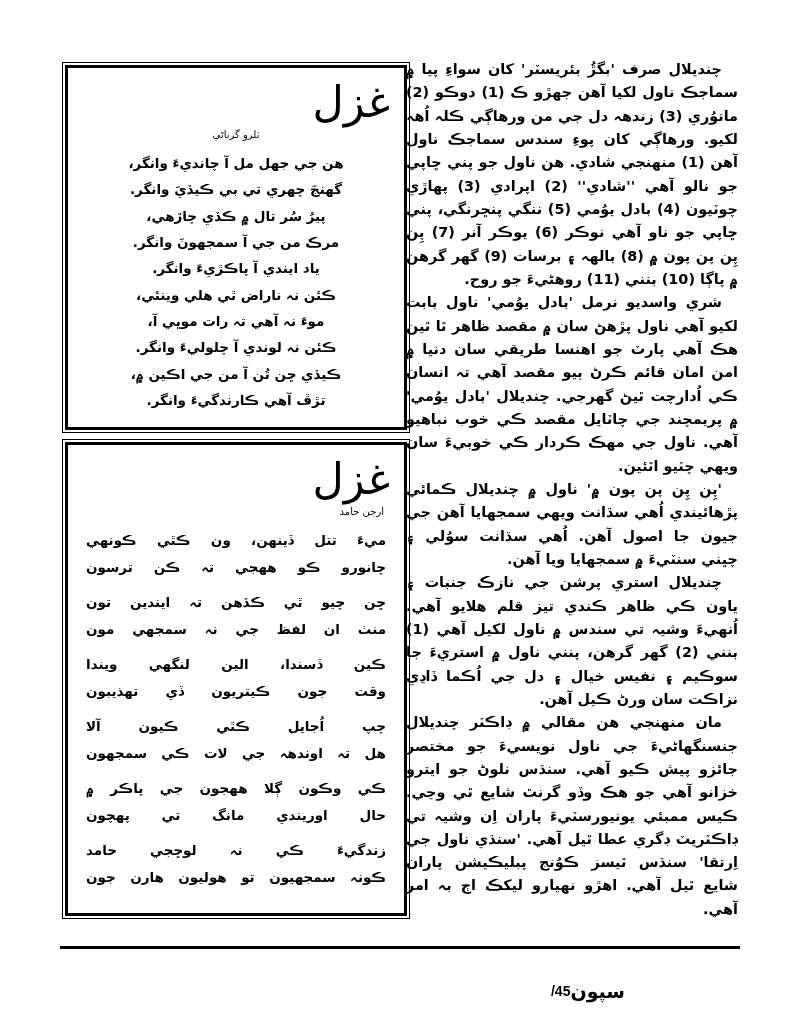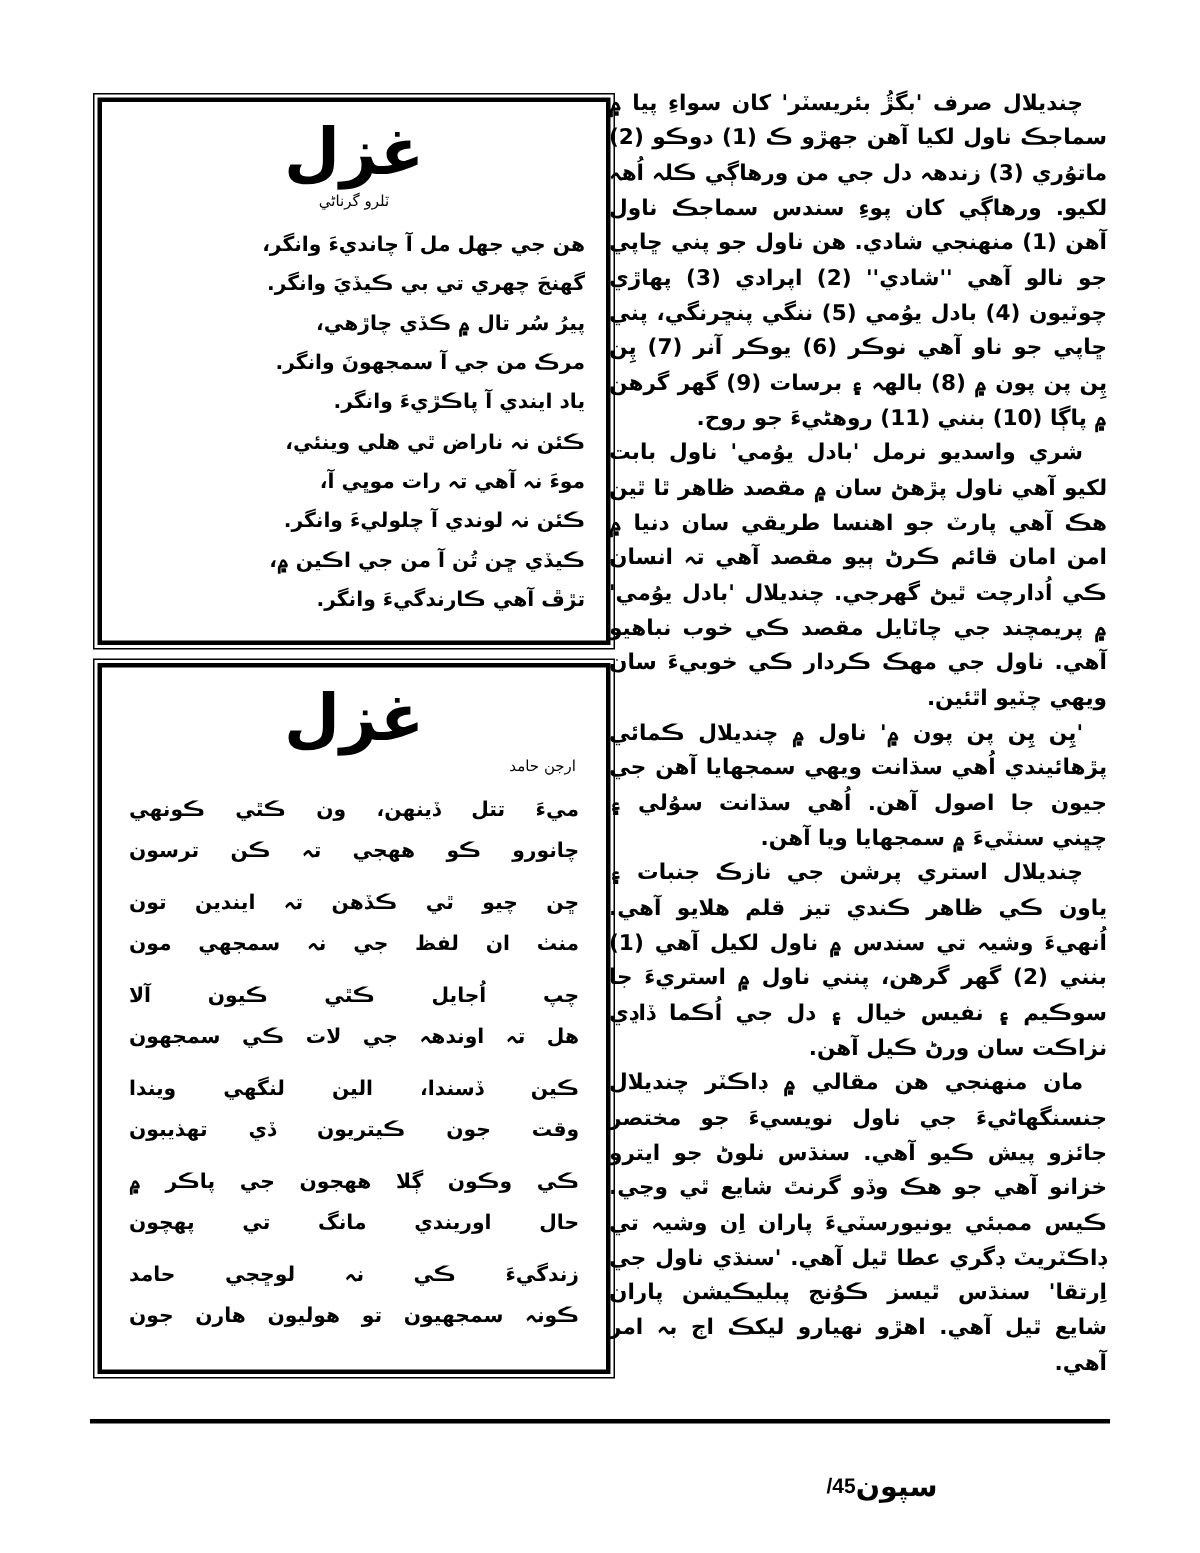--- a/index.html
+++ b/index.html
@@ -40,24 +40,24 @@
     box-sizing: border-box;
   }
   .poem-box-inner {
     border: 3px solid #000;
     padding: 10px 14px 14px 14px;
     background: #fff;
     box-sizing: border-box;
   }
 
   .poem-title {
-    text-align: center;
+    text-align: right;
     font-size: 43px;
     line-height: 1.05;
-    font-weight: bold;
+    font-weight: normal;
     direction: rtl;
     unicode-bidi: bidi-override;
     font-family: "DejaVu Sans", "Liberation Sans", sans-serif;
     letter-spacing: 0px;
     margin: 2px 0 4px 0;
   }
 
   .poem-author {
     text-align: center;
     font-size: 10px;
@@ -65,21 +65,21 @@
     direction: rtl;
     margin: 0 0 10px 0;
   }
   .poem-author.right-aligned {
     text-align: right;
     padding-right: 6px;
   }
 
   .poem-lines {
     direction: rtl;
-    text-align: right;
+    text-align: center;
     font-size: 13.5px;
     font-weight: bold;
     line-height: 1.95;
   }
   .poem-lines .line {
     white-space: nowrap;
   }
 
   
   .poem-lines.justified {
@@ -183,26 +183,26 @@
         <div class="poem-lines justified">
           <div class="couplet">
             <div class="line">ميءَ تتل ڏينهن، ون ڪٿي ڪونهي</div>
             <div class="line">چانورو ڪو ههجي تہ ڪن ترسون</div>
           </div>
           <div class="couplet">
             <div class="line">ڇن چيو ٿي ڪڏهن تہ ايندين تون</div>
             <div class="line">منٺ ان لفظ جي نہ سمجهي مون</div>
           </div>
           <div class="couplet">
+            <div class="line">ڪين ڏسندا، الين لنگهي ويندا</div>
+            <div class="line">وقت جون ڪيتريون ڏي تهذيبون</div>
+          </div>
+          <div class="couplet">
             <div class="line">چپ اُجايل ڪٿي ڪيون آلا</div>
             <div class="line">هل تہ اوندهہ جي لات ڪي سمجهون</div>
-          </div>
-          <div class="couplet">
-            <div class="line">ڪين ڏسندا، الين لنگهي ويندا</div>
-            <div class="line">وقت جون ڪيتريون ڏي تهذيبون</div>
           </div>
           <div class="couplet">
             <div class="line">ڪي وڪون ڳلا ههجون جي پاڪر ۾</div>
             <div class="line">حال اوريندي مانگ تي پهچون</div>
           </div>
           <div class="couplet">
             <div class="line">زندگيءَ ڪي نہ لوڇجي حامد</div>
             <div class="line">ڪونہ سمجهيون تو هوليون هارن جون</div>
           </div>
         </div>

